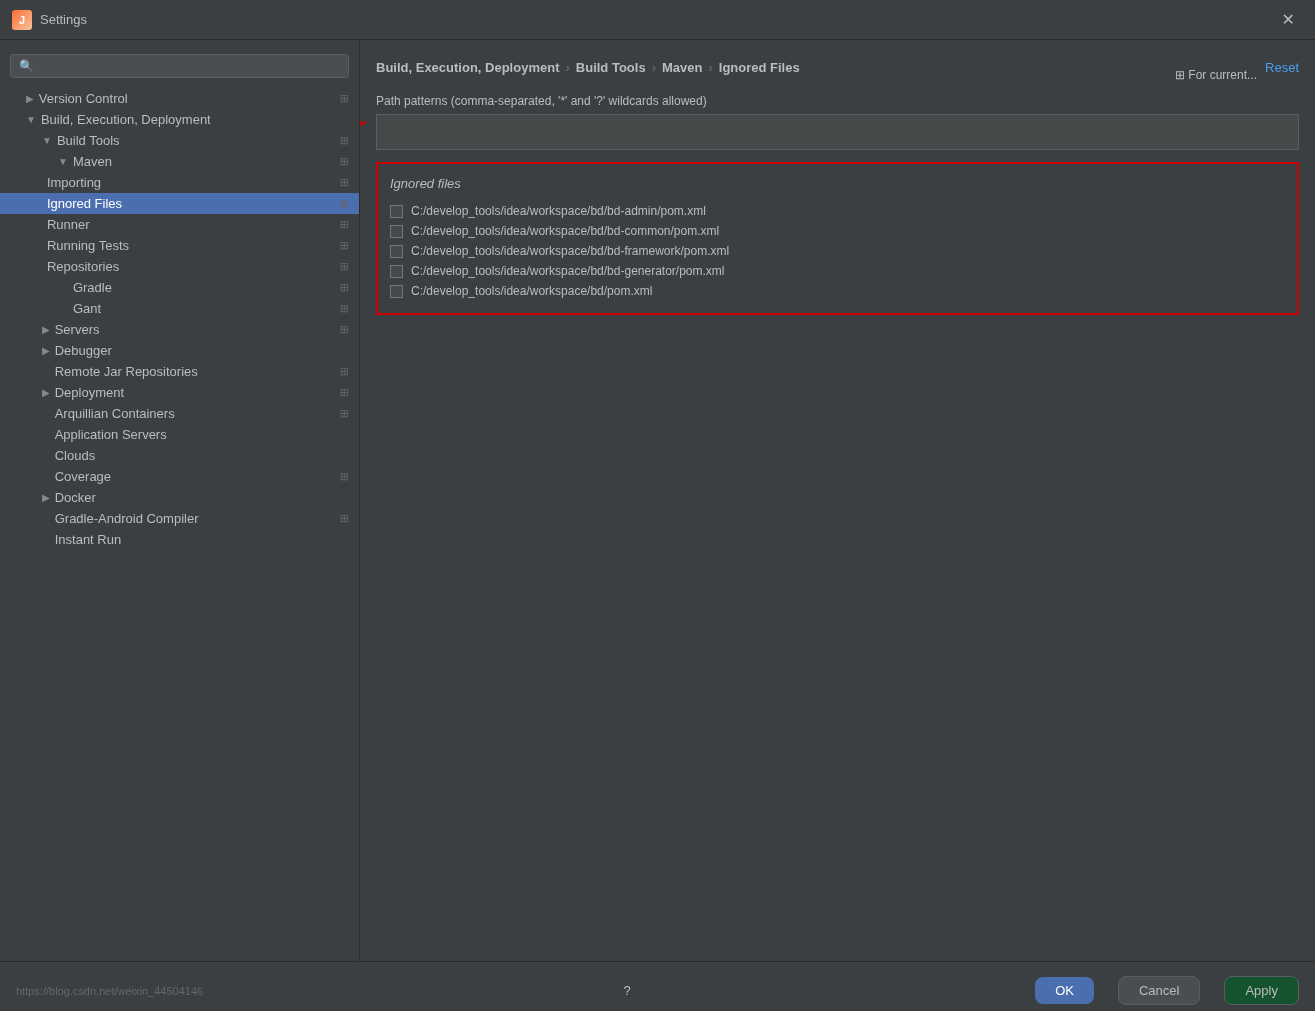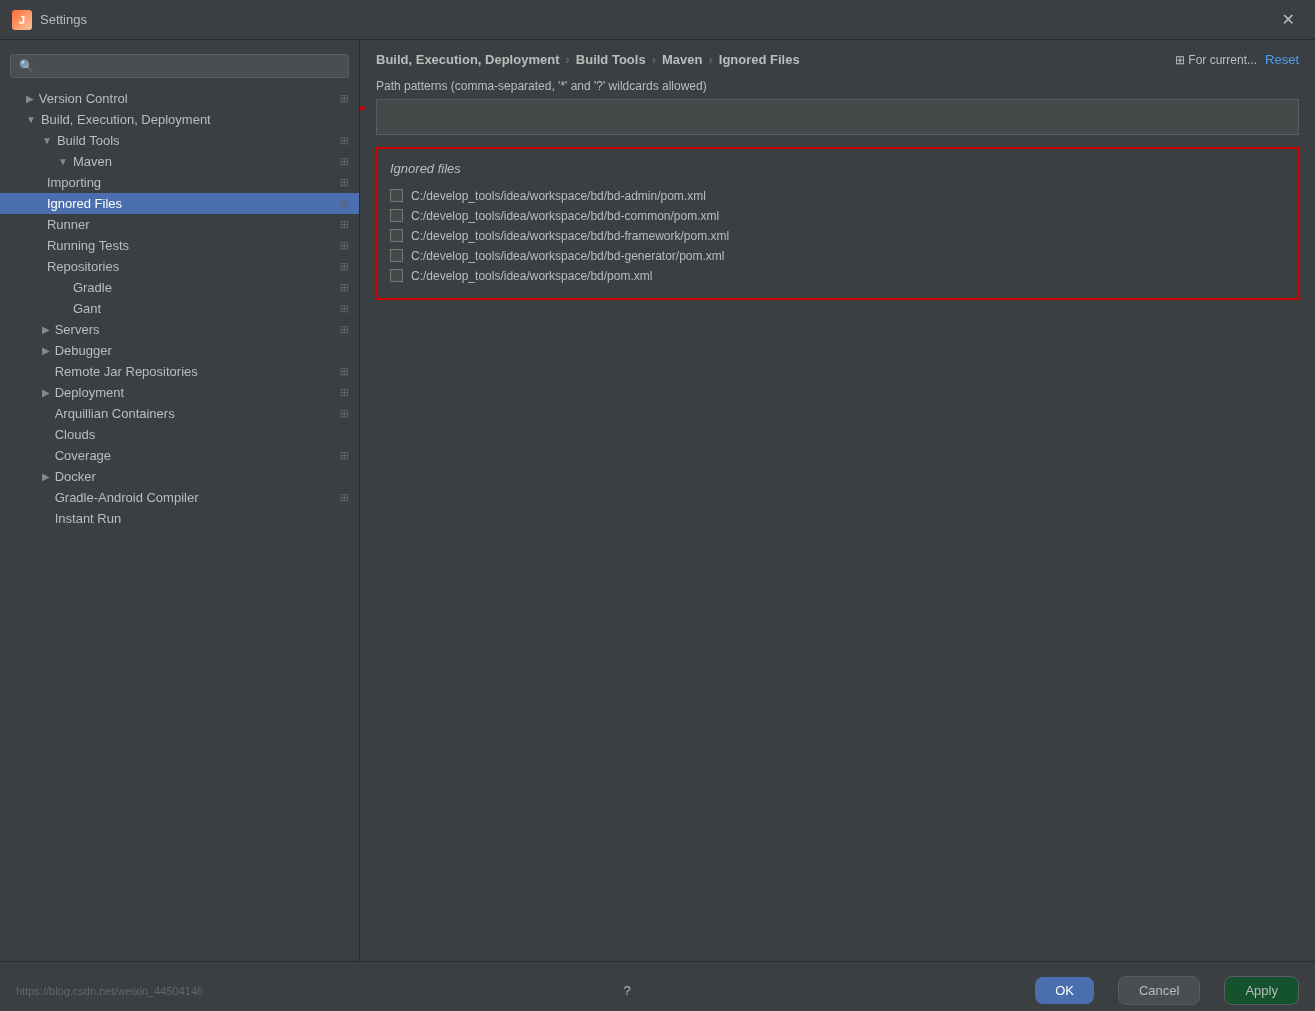--- a/index.html
+++ b/index.html
@@ -128,20 +128,21 @@
     }
     .breadcrumb-sep { color: #666; }
     .breadcrumb-actions {
       display: flex;
       align-items: center;
       gap: 8px;
     }
     .breadcrumb-actions .for-current {
       color: #bbbcbd;
       font-size: 12px;
+      margin-top: 16px;
     }
     .breadcrumb-actions .reset-btn {
       color: #4b9eed;
       font-size: 13px;
       cursor: pointer;
       font-weight: 500;
     }
 
     
     .content-body {
@@ -175,20 +176,21 @@
       position: relative;
     }
     .ignored-files-title {
       font-size: 13px;
       color: #bbbcbd;
       margin-bottom: 10px;
       font-style: italic;
     }
     .file-item {
       display: flex;
+      align-items: center;
       padding: 3px 0;
       gap: 8px;
     }
     .file-checkbox {
       width: 13px;
       height: 13px;
       border: 1px solid #777;
       background: #45494a;
       flex-shrink: 0;
       cursor: pointer;
@@ -356,20 +358,24 @@
       <span>Deployment</span>
       <span class="copy-icon">⊞</span>
     </div>
 
     <div class="sidebar-item indent-2">
       <span class="arrow" style="visibility:hidden">▶</span>
       <span>Arquillian Containers</span>
       <span class="copy-icon">⊞</span>
     </div>
 
+    <div class="sidebar-item indent-2">
+      <span class="arrow" style="visibility:hidden">▶</span>
+      <span>Application Servers</span>
+    </div>
 
     <div class="sidebar-item indent-2">
       <span class="arrow" style="visibility:hidden">▶</span>
       <span>Clouds</span>
     </div>
 
     <div class="sidebar-item indent-2">
       <span class="arrow" style="visibility:hidden">▶</span>
       <span>Coverage</span>
       <span class="copy-icon">⊞</span>

